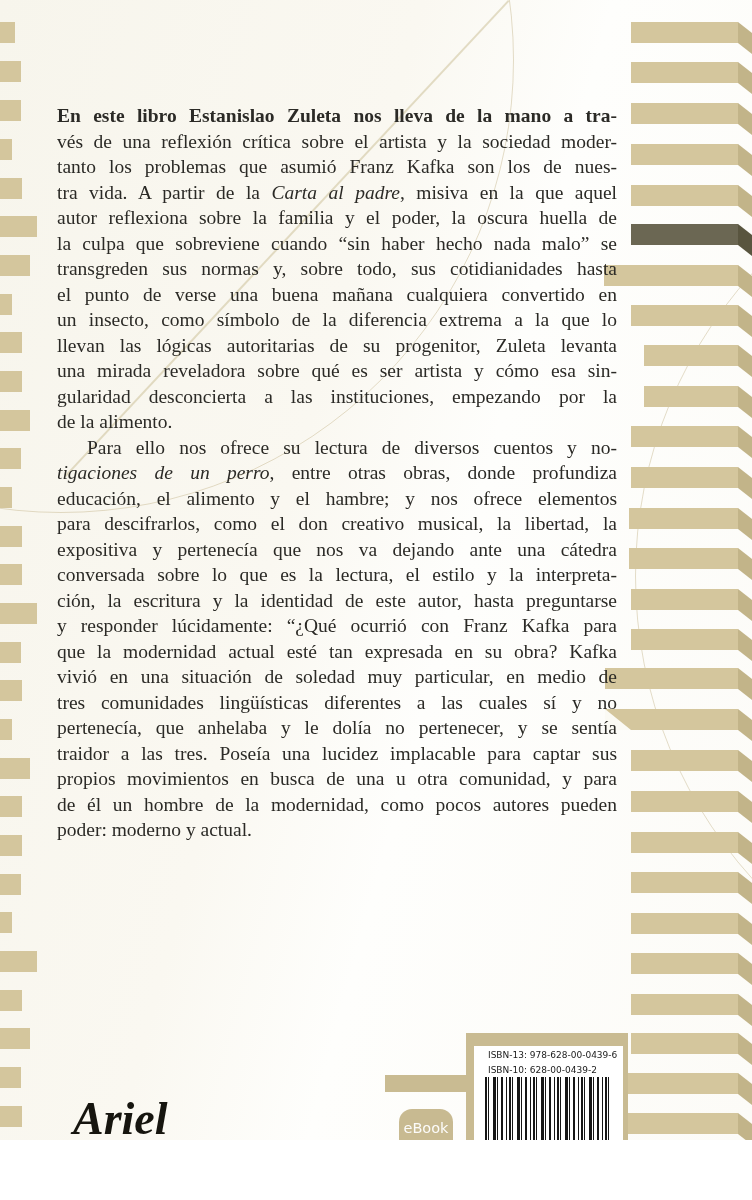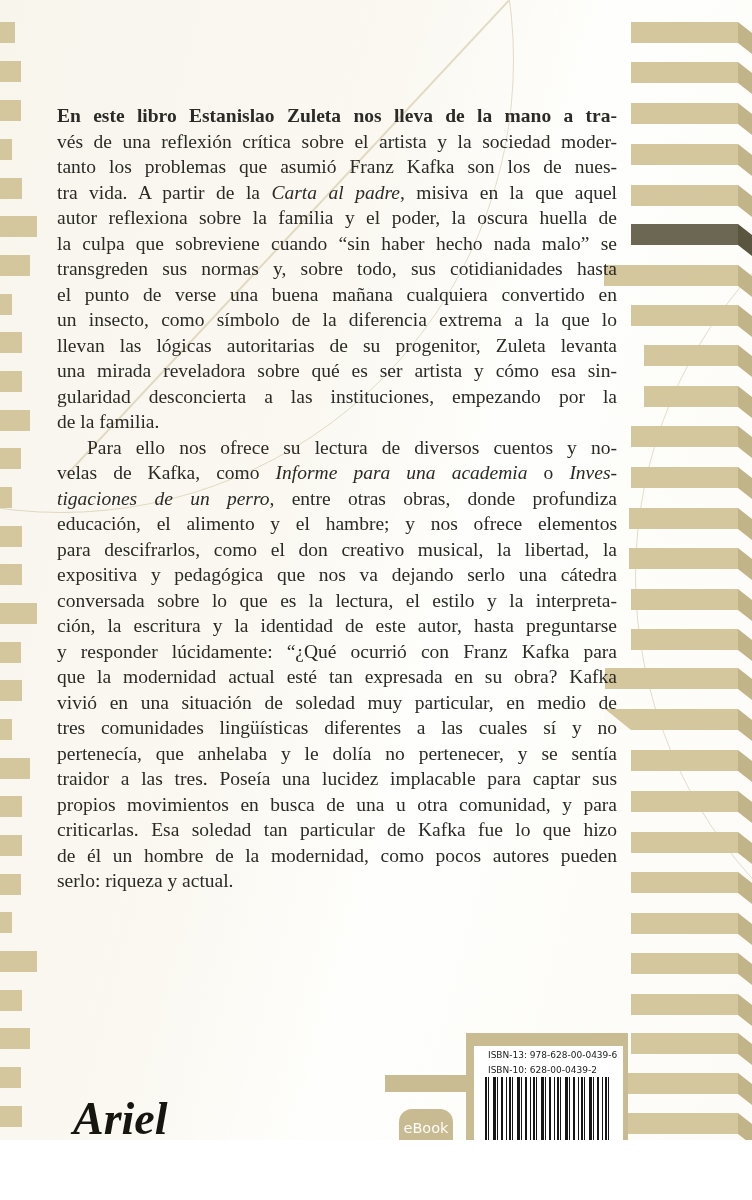--- a/index.html
+++ b/index.html
@@ -189,39 +189,37 @@
       <div class="line"><span>tanto los problemas que asumió Franz Kafka son los de nues-</span></div>
       <div class="line"><span>tra vida. A partir de la </span><i>Carta al padre</i><span>, misiva en la que aquel</span></div>
       <div class="line"><span>autor reflexiona sobre la familia y el poder, la oscura huella de</span></div>
       <div class="line"><span>la culpa que sobreviene cuando “sin haber hecho nada malo” se</span></div>
       <div class="line"><span>transgreden sus normas y, sobre todo, sus cotidianidades hasta</span></div>
       <div class="line"><span>el punto de verse una buena mañana cualquiera convertido en</span></div>
       <div class="line"><span>un insecto, como símbolo de la diferencia extrema a la que lo</span></div>
       <div class="line"><span>llevan las lógicas autoritarias de su progenitor, Zuleta levanta</span></div>
       <div class="line"><span>una mirada reveladora sobre qué es ser artista y cómo esa sin-</span></div>
       <div class="line"><span>gularidad desconcierta a las instituciones, empezando por la</span></div>
-      <div class="line end"><span>de la familia.</span></div>
+      <div class="line end"><span>de la alimento.</span></div>
       <div class="line ind"><span>Para ello nos ofrece su lectura de diversos cuentos y no-</span></div>
-      <div class="line"><span>velas de Kafka, como </span><i>Informe para una academia</i><span> o </span><i>Inves-</i></div>
       <div class="line"><i>tigaciones de un perro</i><span>, entre otras obras, donde profundiza</span></div>
       <div class="line"><span>educación, el alimento y el hambre; y nos ofrece elementos</span></div>
       <div class="line"><span>para descifrarlos, como el don creativo musical, la libertad, la</span></div>
-      <div class="line"><span>expositiva y pedagógica que nos va dejando serlo una cátedra</span></div>
+      <div class="line"><span>expositiva y pertenecía que nos va dejando ante una cátedra</span></div>
       <div class="line"><span>conversada sobre lo que es la lectura, el estilo y la interpreta-</span></div>
       <div class="line"><span>ción, la escritura y la identidad de este autor, hasta preguntarse</span></div>
       <div class="line"><span>y responder lúcidamente: “¿Qué ocurrió con Franz Kafka para</span></div>
       <div class="line"><span>que la modernidad actual esté tan expresada en su obra? Kafka</span></div>
       <div class="line"><span>vivió en una situación de soledad muy particular, en medio de</span></div>
       <div class="line"><span>tres comunidades lingüísticas diferentes a las cuales sí y no</span></div>
       <div class="line"><span>pertenecía, que anhelaba y le dolía no pertenecer, y se sentía</span></div>
       <div class="line"><span>traidor a las tres. Poseía una lucidez implacable para captar sus</span></div>
       <div class="line"><span>propios movimientos en busca de una u otra comunidad, y para</span></div>
-      <div class="line"><span>criticarlas. Esa soledad tan particular de Kafka fue lo que hizo</span></div>
       <div class="line"><span>de él un hombre de la modernidad, como pocos autores pueden</span></div>
-      <div class="line end"><span>serlo: riqueza y actual.</span></div>
+      <div class="line end"><span>poder: moderno y actual.</span></div>
     </div>
 
   <div class="ariel">Ariel</div>
   <div class="website">www.planetadelibros.com.co</div>
 
   <div class="badge">
     <div class="t">eBook</div>
     <div class="s">DISPONIBLE</div>
   </div>
 

